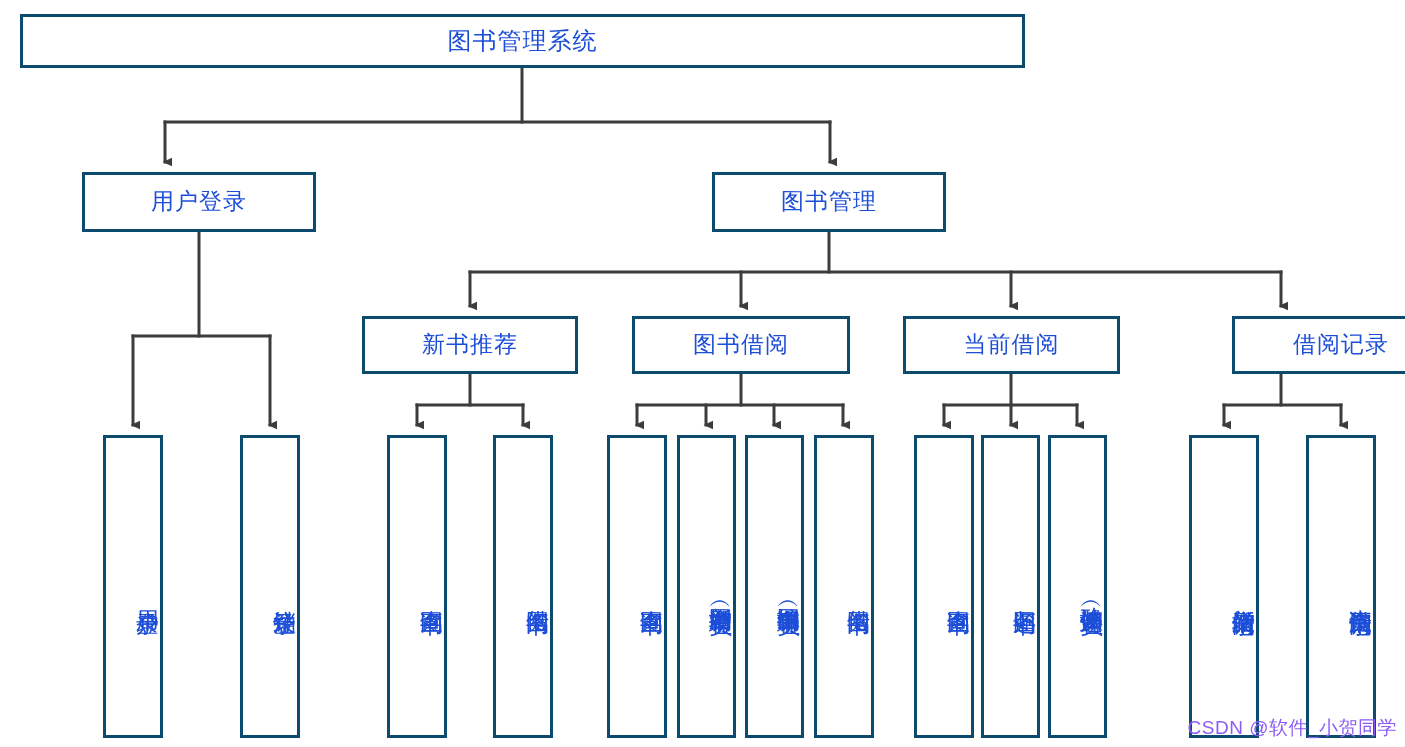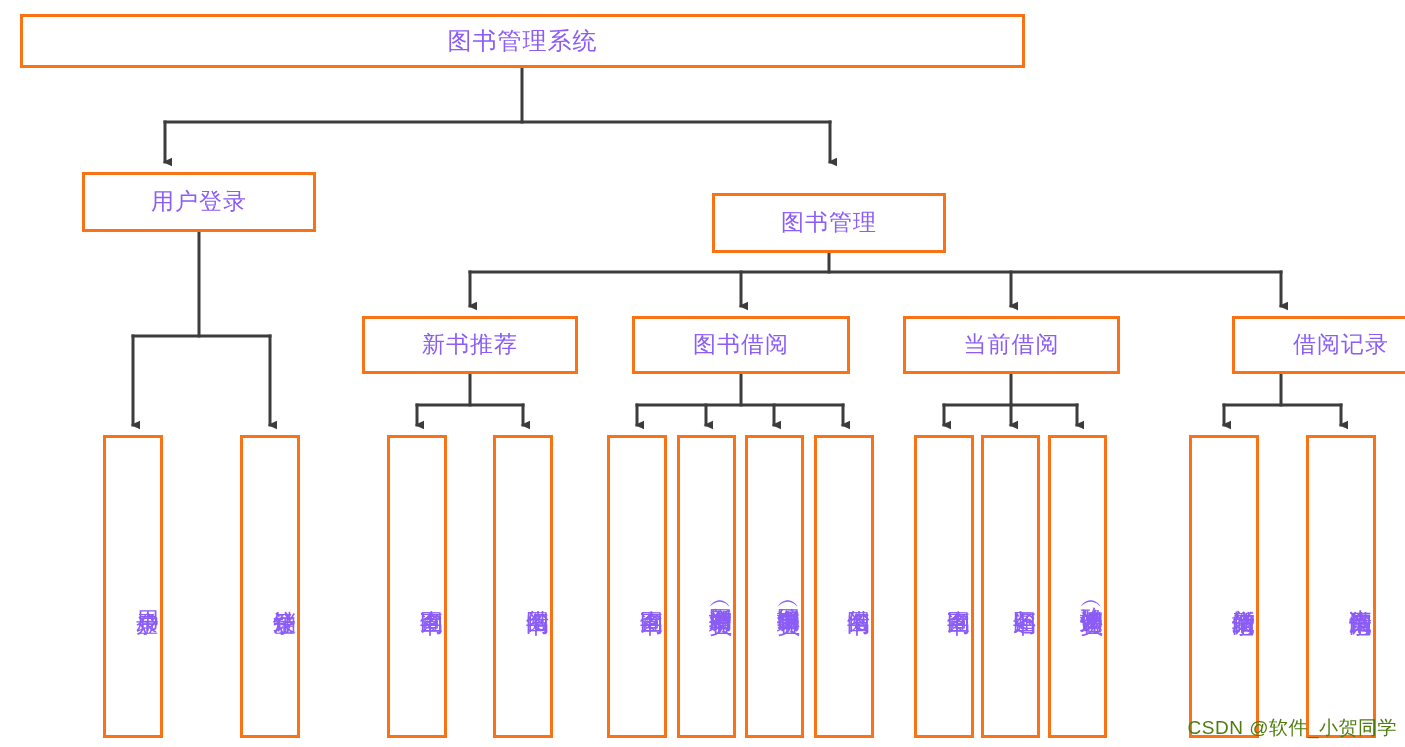--- a/index.html
+++ b/index.html
@@ -22,25 +22,25 @@
     left: 0;
     top: 0;
     width: 1405px;
     height: 747px;
     pointer-events: none;
   }
   .node {
     position: absolute;
     box-sizing: border-box;
     background: #ffffff;
-    border: 3px solid #f97316;
+    border: 3px solid #0c4a6e;
     display: flex;
     align-items: center;
     justify-content: center;
-    color: #8b5cf6;
+    color: #1d4ed8;
   }
   .node.horizontal {
     font-size: 23px;
     line-height: 1.1;
     letter-spacing: 1px;
   }
   .node.vertical {
     writing-mode: vertical-rl;
     text-orientation: upright;
     font-size: 23px;
@@ -54,21 +54,21 @@
     display: block;
   }
   .node.root {
     font-size: 24px;
   }
   #watermark {
     position: absolute;
     right: 8px;
     bottom: 6px;
     font-size: 19px;
-    color: #4d7c0f;
+    color: #8b5cf6;
     letter-spacing: 0.5px;
     white-space: nowrap;
   }
 </style>
 </head>
 <body>
 
 <div id="canvas">
 
   <svg id="connectors" viewBox="0 0 1405 747">
@@ -121,21 +121,21 @@
     </g>
   </svg>
 
   <div class="node horizontal root" style="left:20px; top:14px; width:1005px; height:54px;">
     <span class="label">图书管理系统</span>
   </div>
 
   <div class="node horizontal" style="left:82px; top:172px; width:234px; height:60px;">
     <span class="label">用户登录</span>
   </div>
-  <div class="node horizontal" style="left:712px; top:172px; width:234px; height:60px;margin-top:21px;">
+  <div class="node horizontal" style="left:712px; top:172px; width:234px; height:60px;">
     <span class="label">图书管理</span>
   </div>
 
   <div class="node horizontal" style="left:362px; top:316px; width:216px; height:58px;">
     <span class="label">新书推荐</span>
   </div>
   <div class="node horizontal" style="left:632px; top:316px; width:218px; height:58px;justify-content:center;">
     <span class="label">图书借阅</span>
   </div>
   <div class="node horizontal" style="left:903px; top:316px; width:217px; height:58px;">

